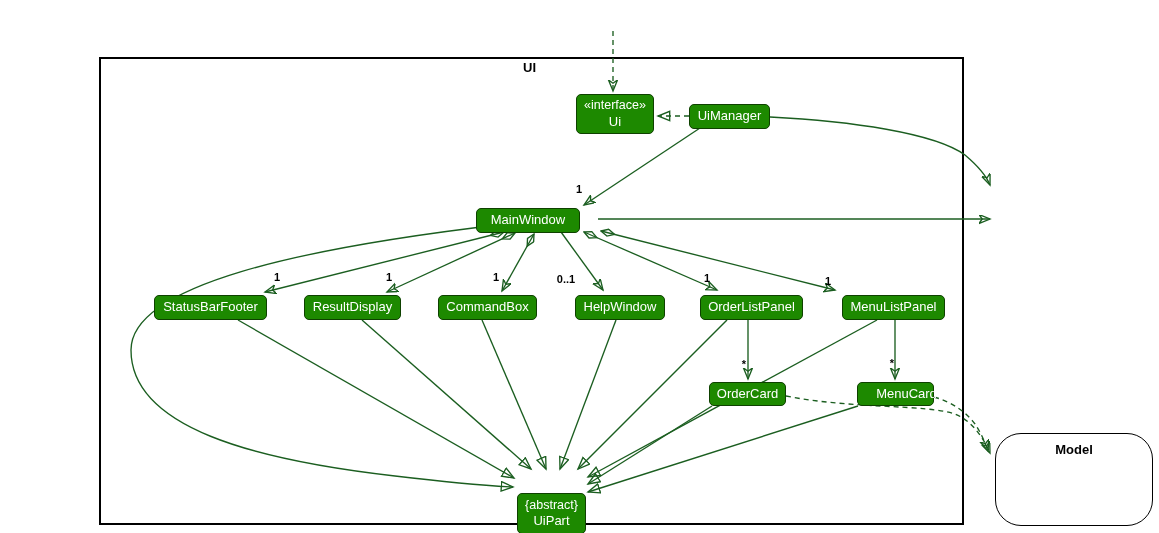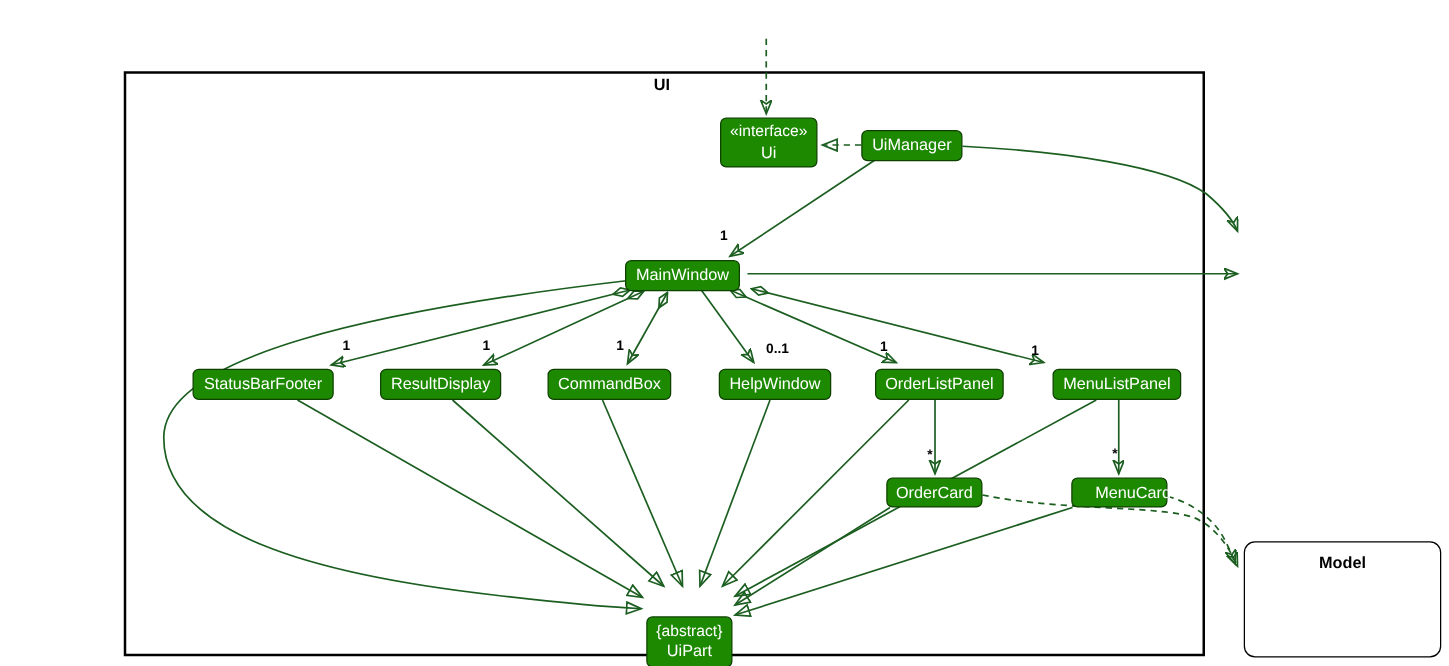--- a/index.html
+++ b/index.html
@@ -8,21 +8,21 @@
   
   .frame{position:absolute;left:99px;top:57px;width:861px;height:464px;
          border:2px solid #000;z-index:1;background:#fff;}
   .frame-label{position:absolute;left:99px;top:60px;width:861px;text-align:center;
          font-size:13px;font-weight:bold;color:#000;z-index:3;}
   
   .ext{position:absolute;background:#fff;border:1.4px solid #000;border-radius:9px;
        z-index:1;text-align:center;font-size:13px;font-weight:bold;color:#000;padding-top:8px;
        box-sizing:border-box;}
   .ext-logic{left:993px;top:162px;width:158px;height:95px;}
-  .ext-model{left:995px;top:433px;width:158px;height:93px;}
+  .ext-model{left:995px;top:433px;width:158px;height:93px;border-radius:26px;}
   
   .node{position:absolute;background:#1D8900;border:1px solid #0E4100;border-radius:5px;
         color:#fff;display:flex;flex-direction:column;align-items:center;justify-content:center;
         font-size:13px;line-height:1.25;z-index:3;box-sizing:border-box;white-space:nowrap;}
   .node .small{font-size:12.5px;}
   
   .mult{position:absolute;transform:translate(-50%,-50%);font-size:11px;font-weight:bold;
         color:#000;z-index:4;white-space:nowrap;}
   svg.edges{position:absolute;left:0;top:0;z-index:2;}
   svg.edges path{fill:none;stroke:#1B5E20;stroke-width:1.35px;}
@@ -89,21 +89,21 @@
 
   <div class="node" style="left:576px;top:94px;width:78px;height:40px;">
     <span class="small">«interface»</span>
     <span>Ui</span>
   </div>
 
   <div class="node" style="left:689px;top:104px;width:81px;height:25px;">
     <span>UiManager</span>
   </div>
 
-  <div class="node" style="left:500px;top:208px;width:92px;height:25px;text-align:center;">
+  <div class="node" style="left:476px;top:208px;width:104px;height:25px;text-align:center;">
     <span>MainWindow</span>
   </div>
 
   <div class="node" style="left:154px;top:295px;width:113px;height:25px;">
     <span>StatusBarFooter</span>
   </div>
 
   <div class="node" style="left:304px;top:295px;width:97px;height:25px;">
     <span>ResultDisplay</span>
   </div>
@@ -134,19 +134,19 @@
 
   <div class="node" style="left:517px;top:493px;width:69px;height:41px;">
     <span class="small">{abstract}</span>
     <span>UiPart</span>
   </div>
 
   <div class="mult" style="left:579px;top:189px;">1</div>
   <div class="mult" style="left:277px;top:277px;">1</div>
   <div class="mult" style="left:389px;top:277px;">1</div>
   <div class="mult" style="left:496px;top:277px;">1</div>
-  <div class="mult" style="left:622px;top:279px;">0..1</div>
+  <div class="mult" style="left:566px;top:279px;">0..1</div>
   <div class="mult" style="left:707px;top:278px;">1</div>
   <div class="mult" style="left:828px;top:281px;">1</div>
   <div class="mult" style="left:744px;top:364px;">*</div>
   <div class="mult" style="left:892px;top:363px;">*</div>
 
 </div>
 
 </body></html>

